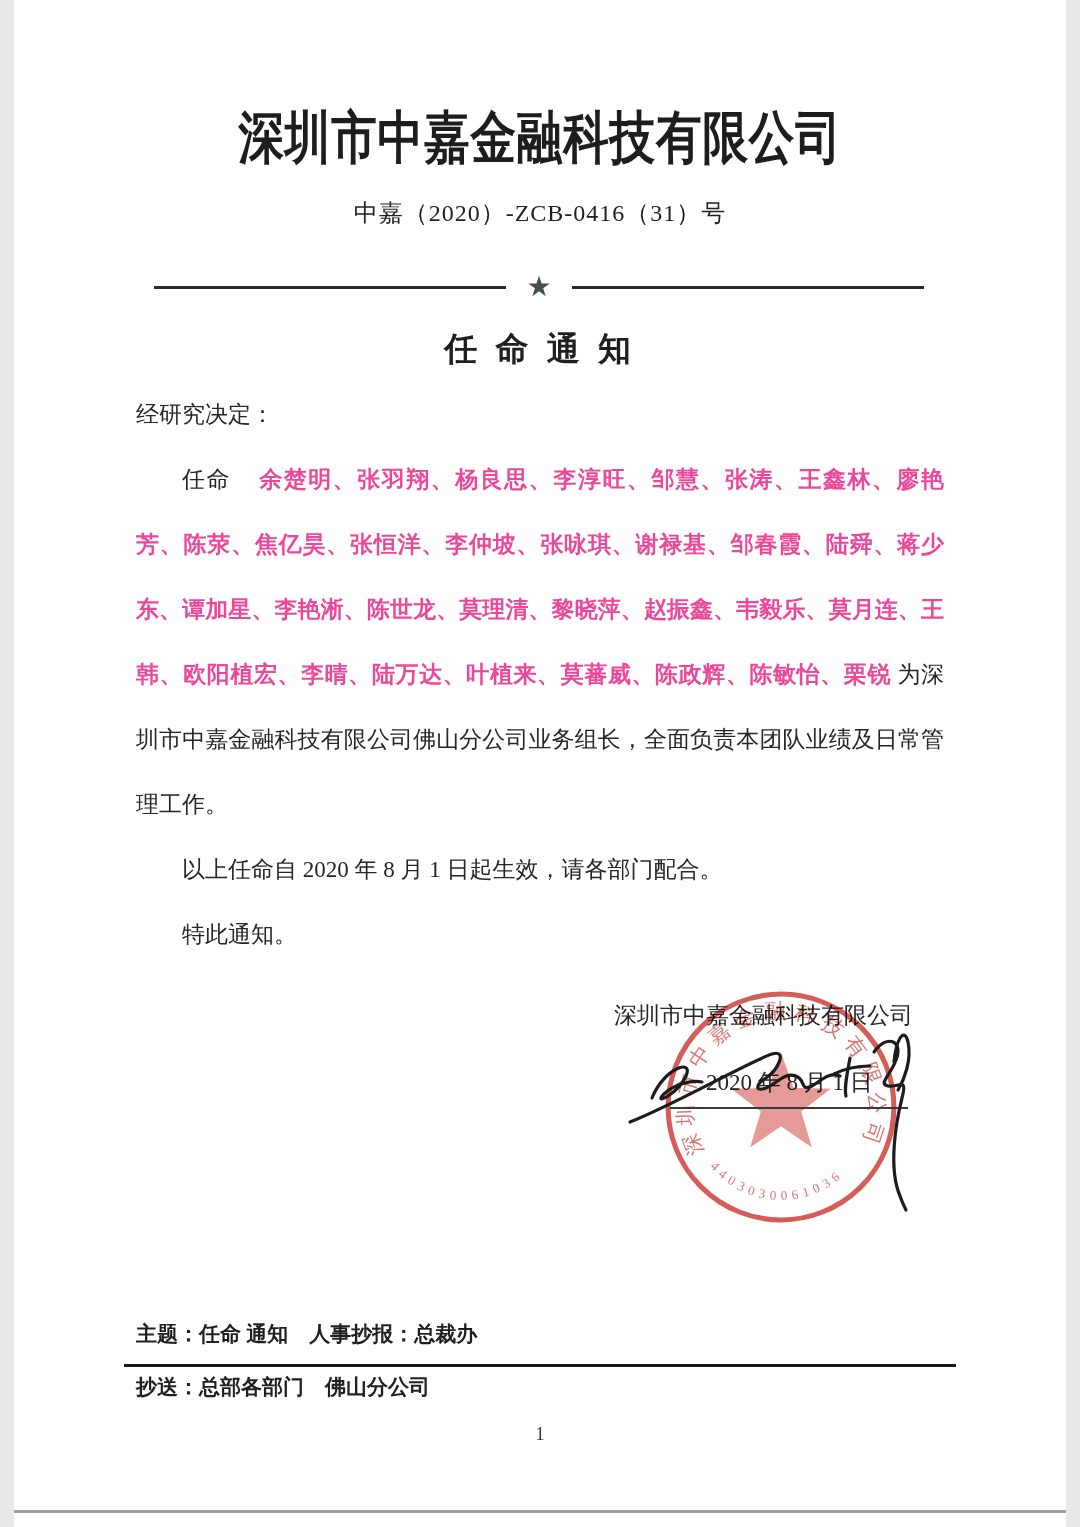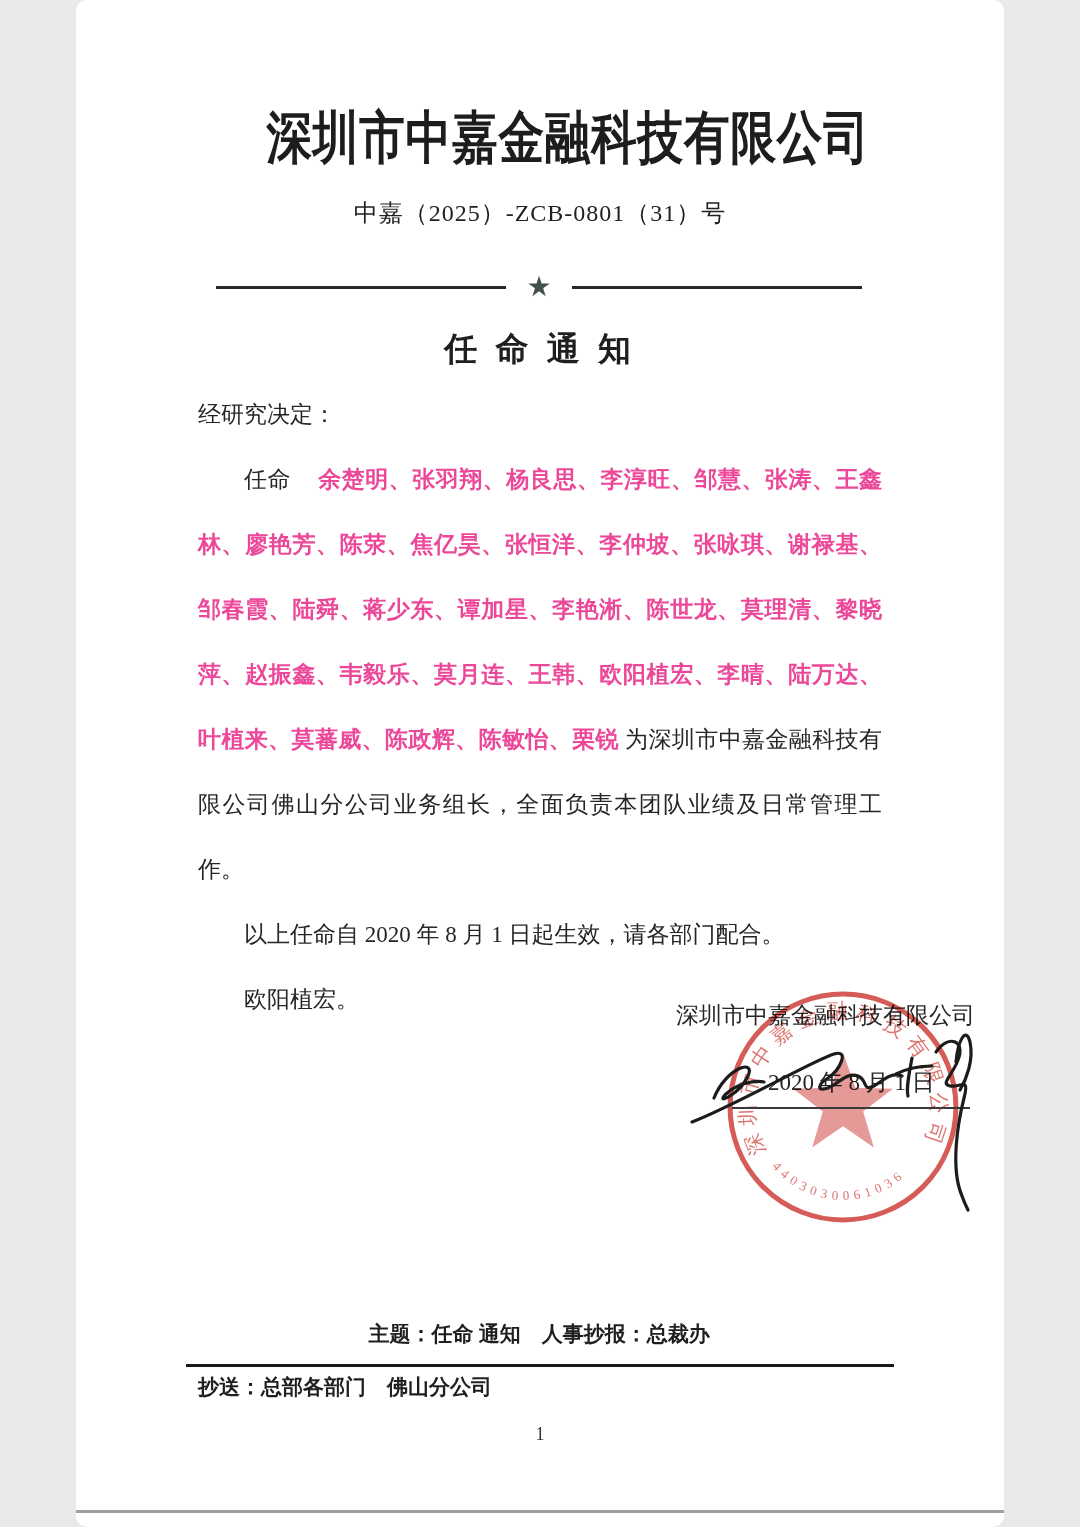--- a/index.html
+++ b/index.html
@@ -1,24 +1,23 @@
 <!DOCTYPE html>
 <html><head>
 <meta charset="utf-8">
 <style>
   html,body{margin:0;padding:0;background:#e9e9e9;}
   .page{
     position:relative;
-    width:928px;height:1527px;
+    width:1052px;height:1527px;
     margin:0 auto;
     background:#ffffff;
     font-family:"Liberation Serif","DejaVu Serif",serif;
     color:#242424;
     overflow:hidden;
-    border-radius:11px;
   }
   .content{padding:102px 122px 0 122px;}
   .title{
     margin:0;
     font-size:57px;
     font-weight:900;
     text-align:center;
     letter-spacing:1px;
     line-height:1.25;
     transform:scaleX(.80);
@@ -62,21 +61,21 @@
     color:#262626;z-index:1;
   }
   .sig-block .date-line{padding-left:92px;}
   .stamp-svg{position:absolute;left:646px;top:986px;z-index:2;mix-blend-mode:multiply;opacity:.88;}
   .signature-svg{position:absolute;left:592px;top:1018px;z-index:3;}
   .footer{
     position:absolute;left:110px;right:110px;top:1320px;
     font-size:21px;font-weight:700;color:#1f1f1f;z-index:1;
   }
   .footer .row1{
-    display:flex;justify-content:center;align-items:baseline;
+    display:flex;justify-content:flex-start;align-items:baseline;
     padding:0 14px 16px 12px;
     border-bottom:3px solid #191919;
   }
   .footer .row2{padding:6px 14px 0 12px;}
   .page-number{
     position:absolute;left:0;right:0;top:1424px;
     text-align:center;font-size:18px;font-weight:400;color:#333;z-index:1;
   }
   .bottom-edge{
     position:absolute;left:0;right:0;top:1510px;height:3px;
@@ -84,35 +83,35 @@
   }
 </style>
 </head>
 <body>
 
 <div class="page">
   <div class="content">
 
     <h1 class="title">深圳市中嘉金融科技有限公司</h1>
 
-    <div class="doc-no">中嘉（2025）-ZCB-0801（31）号</div>
+    <div class="doc-no">中嘉（2020）-ZCB-0416（31）号</div>
 
     <div class="divider">
       <span class="line"></span>
       <span class="star-glyph">★</span>
       <span class="line"></span>
     </div>
 
     <h2 class="notice-title">任 命 通 知</h2>
 
     <div class="body">
       <p>经研究决定：</p>
       <p class="indent"><span>任命 </span><b>余楚明、张羽翔、杨良思、李淳旺、邹慧、张涛、王鑫林、廖艳芳、陈荥、焦亿昊、张恒洋、李仲坡、张咏琪、谢禄基、邹春霞、陆舜、蒋少东、谭加星、李艳淅、陈世龙、莫理清、黎晓萍、赵振鑫、韦毅乐、莫月连、王韩、欧阳植宏、李晴、陆万达、叶植来、莫蕃威、陈政辉、陈敏怡、栗锐</b><span> 为深圳市中嘉金融科技有限公司佛山分公司业务组长，全面负责本团队业绩及日常管理工作。</span></p>
       <p class="indent">以上任命自 2020 年 8 月 1 日起生效，请各部门配合。</p>
-      <p class="indent">欧阳植宏。</p>
+      <p class="indent">特此通知。</p>
     </div>
   </div>
 
   <div class="sig-block">
     <div>深圳市中嘉金融科技有限公司</div>
     <div class="date-line">2020 年 8 月 1 日</div>
   </div>
 
   <svg class="stamp-svg" width="242" height="242" viewBox="0 0 240 240">
     <circle cx="120" cy="120" r="112" fill="none" stroke="#d0453f" stroke-width="5"></circle>

